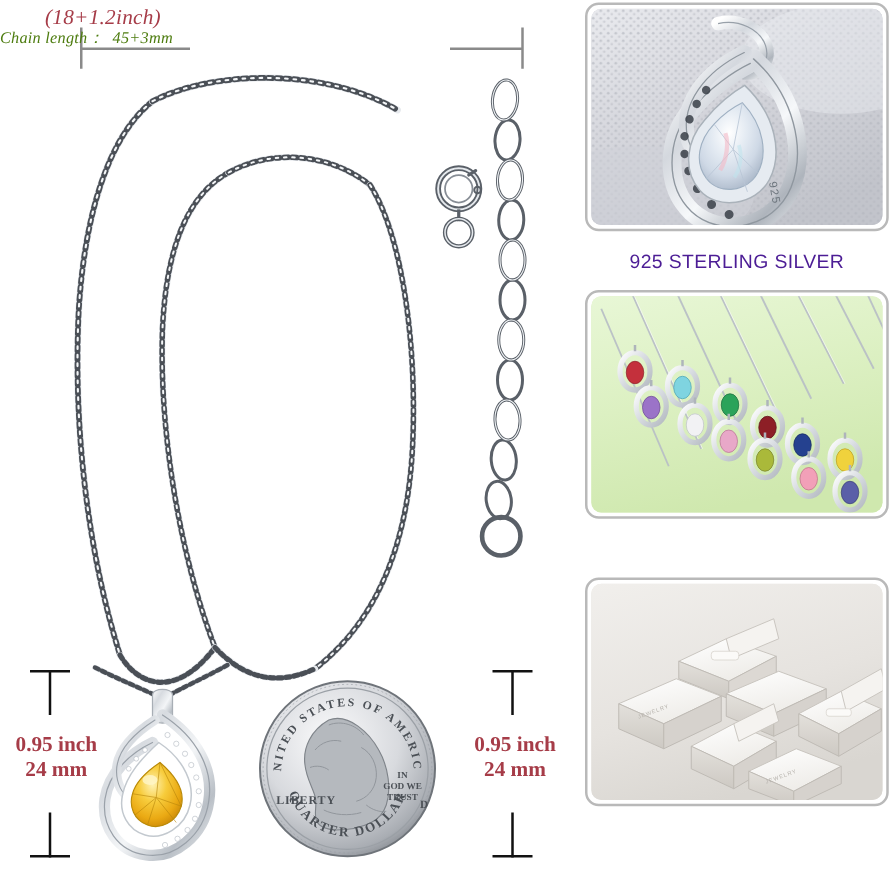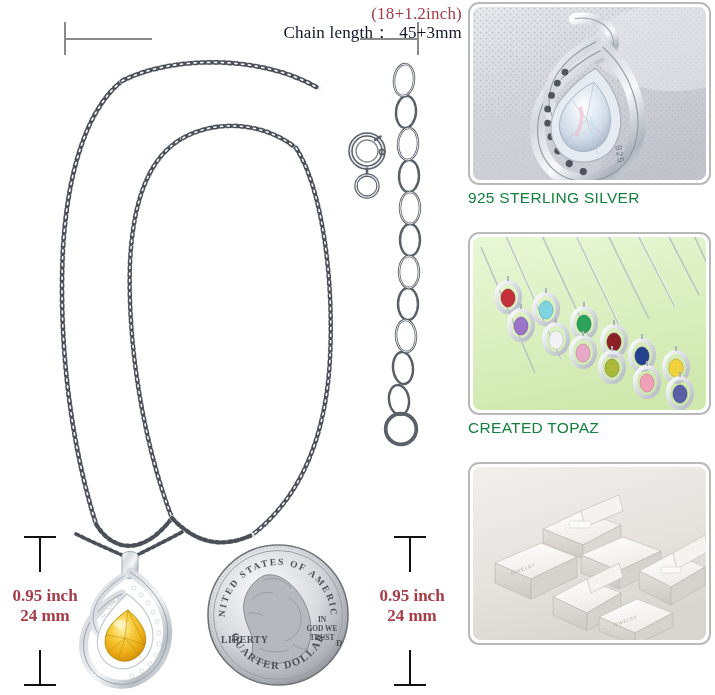--- a/index.html
+++ b/index.html
@@ -14,29 +14,30 @@
 
   
   #left-panel{ position:absolute; left:0; top:0; width:462px; height:695px; background:#fff; }
 
   
   #chain-dim{ position:absolute; left:0; top:0; width:462px; height:62px; }
   .dim-line-h{ position:absolute; height:2px; background:#8a8a8a; }
   .dim-tick-v{ position:absolute; width:2px; background:#8a8a8a; }
 
   #chain-dim-labels{
-    position:absolute; left:0; top:4px; width:462px; text-align:right;
+    position:absolute; left:0; top:4px; width:462px; text-align:left;
     line-height:1.12;
+    font-style:italic;
   }
   .label-inch{
     color:#a63c48; font-size:17px; font-family:"Liberation Serif", serif;
     letter-spacing:.2px; padding-left:36px;
   }
   .label-mm{
-    color:#0f172a; font-size:17px; font-family:"Liberation Serif", serif;
+    color:#4d7c0f; font-size:13px; font-family:"Liberation Serif", serif;
     letter-spacing:.2px; white-space:nowrap;
   }
 
   
   #necklace-art{ position:absolute; left:0; top:48px; width:462px; height:530px; }
   #necklace-art svg{ display:block; }
 
   
   #size-row{ position:absolute; left:0; top:528px; width:462px; height:167px;font-weight:bold; }
 
@@ -57,23 +58,23 @@
 
   
   #right-col{ position:absolute; left:462px; top:0; width:253px; height:695px; }
   .feature{ position:absolute; left:6px; width:243px; }
   .feature .frame{
     width:243px; border:2px solid #b9b9b9; border-radius:11px;
     background:#fff; overflow:hidden; position:relative;
   }
   .feature .frame .inner{ position:absolute; inset:3px; border-radius:8px; overflow:hidden; }
   .feature .cap-label{
-    width:243px; color:#15803d;
+    width:243px; text-align:center; color:#4c1d95;
     font-family:"Liberation Sans", sans-serif;
-    font-size:15.5px; letter-spacing:.3px; margin-top:4px; white-space:nowrap;
+    font-size:15.5px; letter-spacing:.3px; margin-top:16px; white-space:nowrap;
   }
   #feature-silver{ top:2px; }
   #feature-silver .frame{ height:183px; }
   #feature-topaz{ top:232px; }
   #feature-topaz .frame{ height:183px; }
   #feature-box{ top:462px; }
   #feature-box .frame{ height:183px; }
 
   svg{ overflow:visible; }
 </style>
@@ -528,21 +529,20 @@
               </g>
               <g transform="translate(196,142)">
                 <ellipse cx="11" cy="14" rx="12" ry="15" fill="none" stroke="url(#silverG3)" stroke-width="4.2"></ellipse>
                 <ellipse cx="11" cy="15" rx="7" ry="9" fill="#5a5fa8" stroke="#3b3f7a" stroke-width="0.6"></ellipse>
                 <path d="M11 -2 L11 -7" stroke="#aeb4bb" stroke-width="2"></path>
               </g>
             </g>
           </svg>
         </div>
       </div>
-      <div class="cap-label">CREATED TOPAZ</div>
     </div>
 
     <div class="feature" id="feature-box">
       <div class="frame">
         <div class="inner" style="background:#e9e7e3;">
           <svg width="237" height="177" viewBox="0 0 237 177" aria-hidden="true">
             <defs>
               <linearGradient id="bgBox" x1="0" y1="0" x2="0.4" y2="1">
                 <stop offset="0%" stop-color="#f1efec"></stop>
                 <stop offset="60%" stop-color="#e6e3df"></stop>

